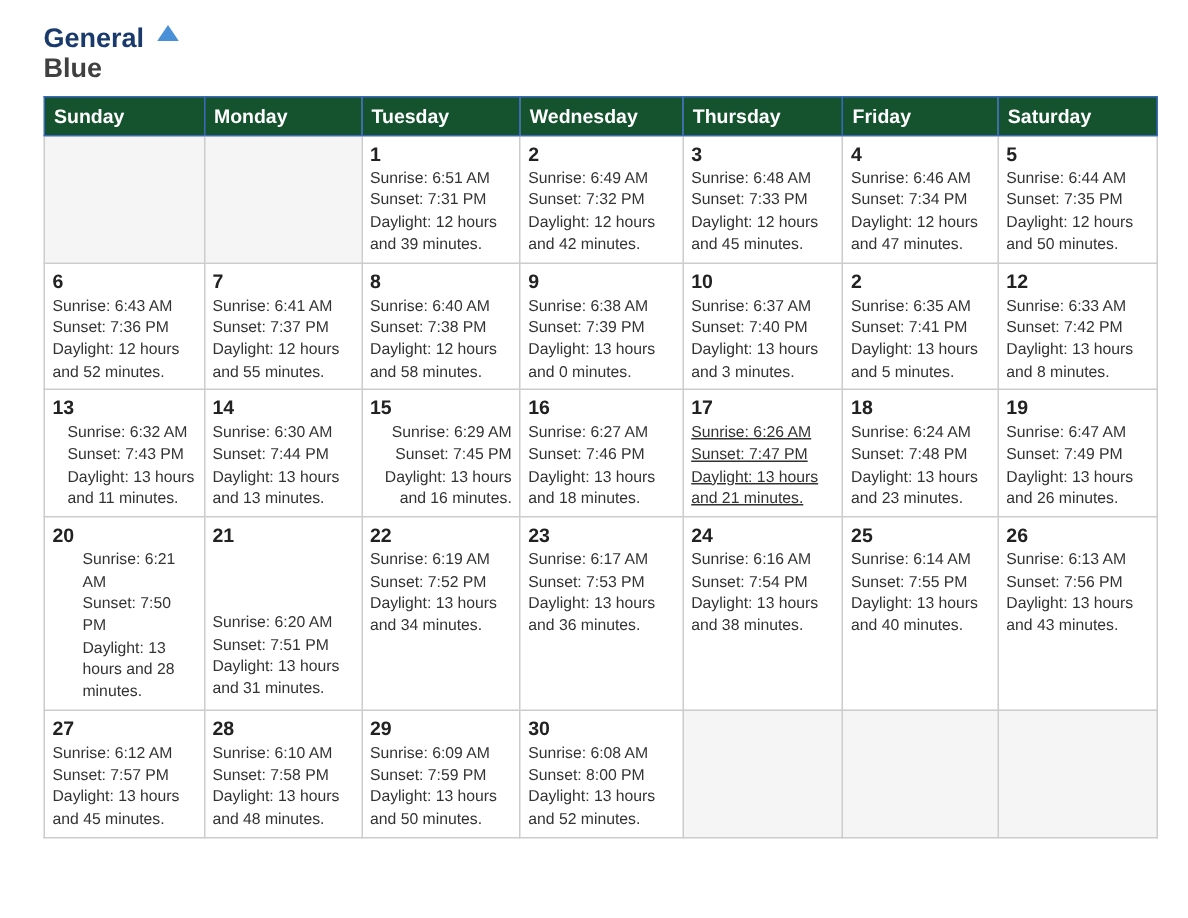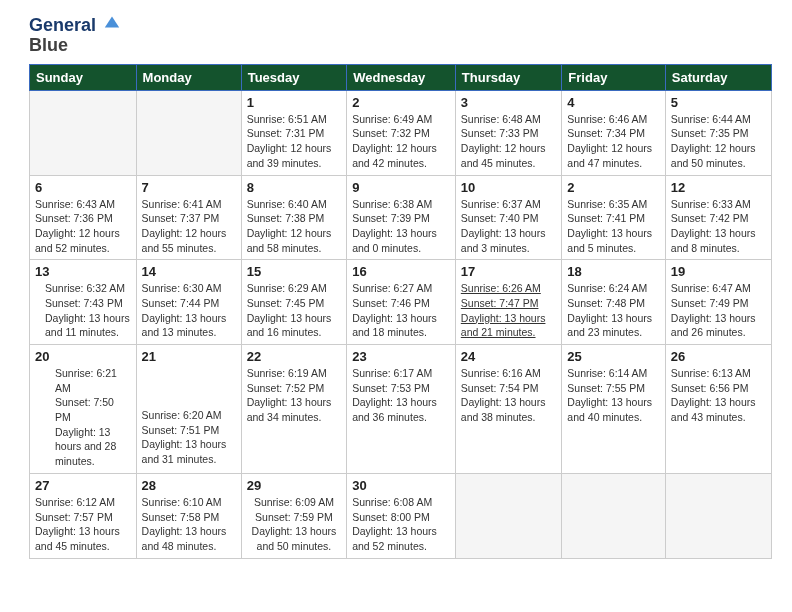--- a/index.html
+++ b/index.html
@@ -211,21 +211,21 @@
 Daylight: 13 hours and 11 minutes.</div>
           </td>
           <td>
             <div class="day-number">14</div>
             <div class="day-info" style="white-space: pre-line;">Sunrise: 6:30 AM
 Sunset: 7:44 PM
 Daylight: 13 hours and 13 minutes.</div>
           </td>
           <td>
             <div class="day-number">15</div>
-            <div class="day-info" style="white-space: pre-line;">Sunrise: 6:29 AM
+            <div class="day-info" style="white-space: pre-line; text-align: right;">Sunrise: 6:29 AM
 Sunset: 7:45 PM
 Daylight: 13 hours and 16 minutes.</div>
           </td>
           <td>
             <div class="day-number">16</div>
             <div class="day-info" style="white-space: pre-line;">Sunrise: 6:27 AM
 Sunset: 7:46 PM
 Daylight: 13 hours and 18 minutes.</div>
           </td>
           <td>
@@ -280,40 +280,40 @@
           </td>
           <td>
             <div class="day-number">25</div>
             <div class="day-info" style="white-space: pre-line;">Sunrise: 6:14 AM
 Sunset: 7:55 PM
 Daylight: 13 hours and 40 minutes.</div>
           </td>
           <td>
             <div class="day-number">26</div>
             <div class="day-info" style="white-space: pre-line;">Sunrise: 6:13 AM
-Sunset: 6:56 PM
+Sunset: 7:56 PM
 Daylight: 13 hours and 43 minutes.</div>
           </td>
         </tr>
         <tr class="week-row">
           <td>
             <div class="day-number">27</div>
             <div class="day-info" style="white-space: pre-line;">Sunrise: 6:12 AM
 Sunset: 7:57 PM
 Daylight: 13 hours and 45 minutes.</div>
           </td>
           <td>
             <div class="day-number">28</div>
             <div class="day-info" style="white-space: pre-line;">Sunrise: 6:10 AM
 Sunset: 7:58 PM
 Daylight: 13 hours and 48 minutes.</div>
           </td>
           <td>
             <div class="day-number">29</div>
-            <div class="day-info" style="white-space: pre-line; text-align: center;">Sunrise: 6:09 AM
+            <div class="day-info" style="white-space: pre-line;">Sunrise: 6:09 AM
 Sunset: 7:59 PM
 Daylight: 13 hours and 50 minutes.</div>
           </td>
           <td>
             <div class="day-number">30</div>
             <div class="day-info" style="white-space: pre-line;">Sunrise: 6:08 AM
 Sunset: 8:00 PM
 Daylight: 13 hours and 52 minutes.</div>
           </td>
           <td class="empty"></td>

